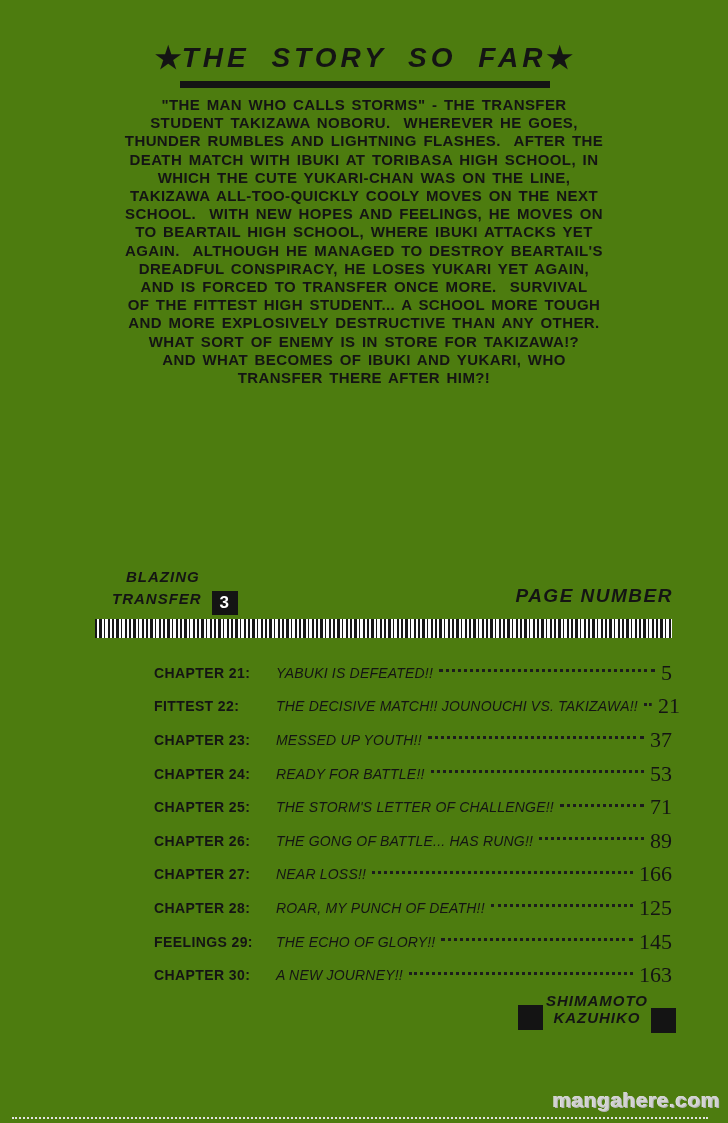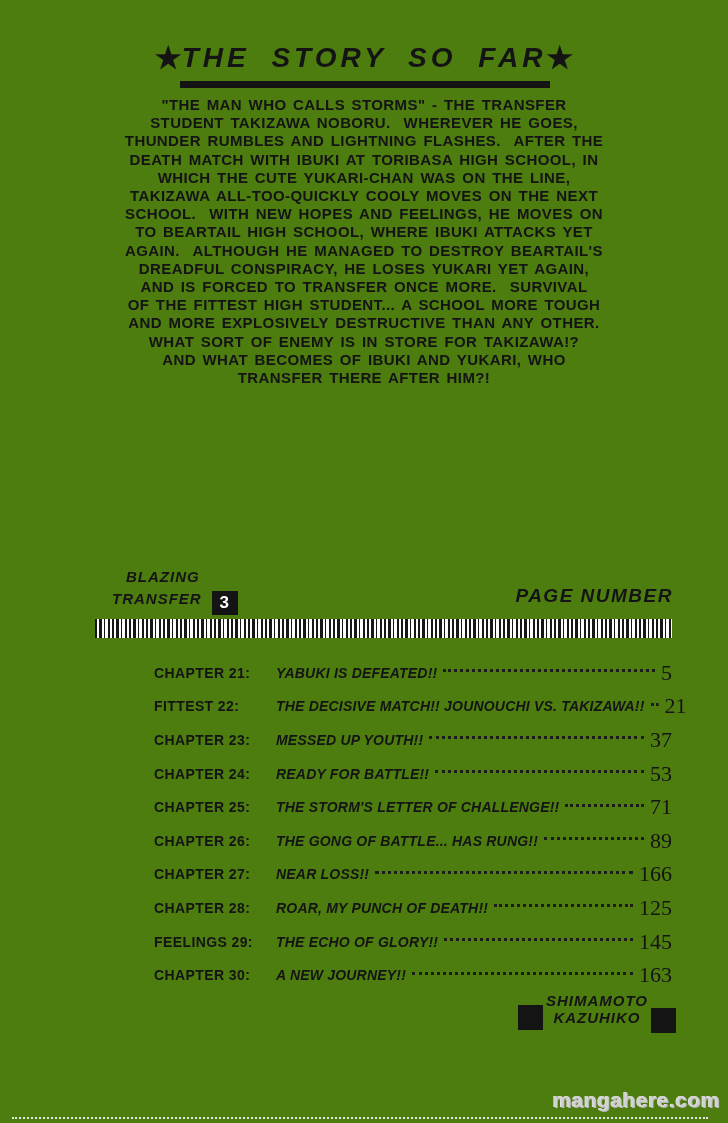--- a/index.html
+++ b/index.html
@@ -74,21 +74,21 @@
     height:33.6px;
     margin-left:40px;
   }
   .ch-label{
     width:122px;flex:0 0 auto;
     font-size:14px;font-weight:bold;letter-spacing:0.4px;
     white-space:nowrap;
   }
   .ch-title{
     flex:0 0 auto;
-    font-size:14px;font-weight:bold;font-style:italic;
+    font-size:14px;font-weight:normal;font-style:italic;
     letter-spacing:0.2px;white-space:nowrap;
   }
   .leader{
     flex:1 1 auto;min-width:8px;
     margin:0 6px;
     border-bottom:3.5px dotted #1c1c1c;
     position:relative;top:-2px;height:0;
   }
   .ch-page{
     flex:0 0 auto;

